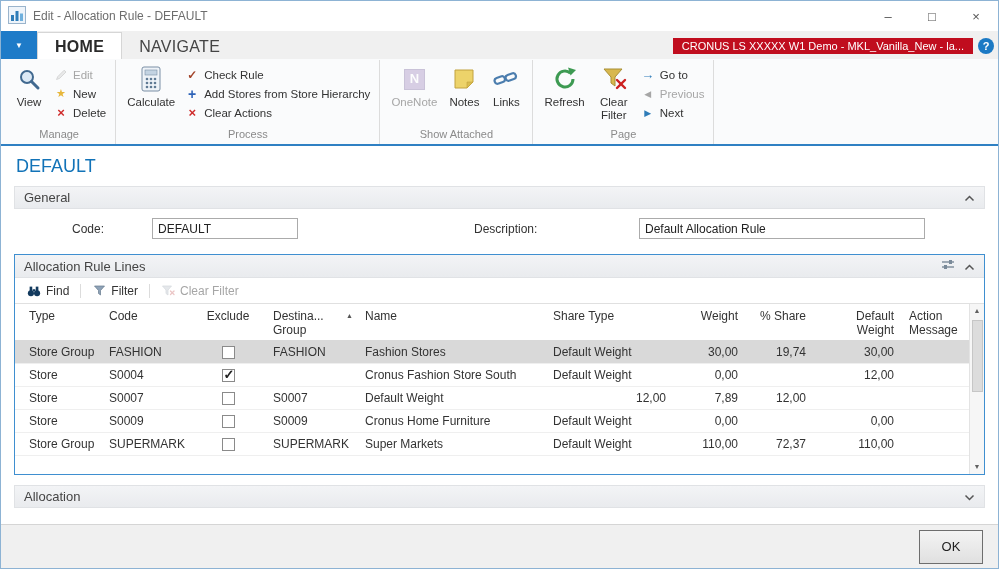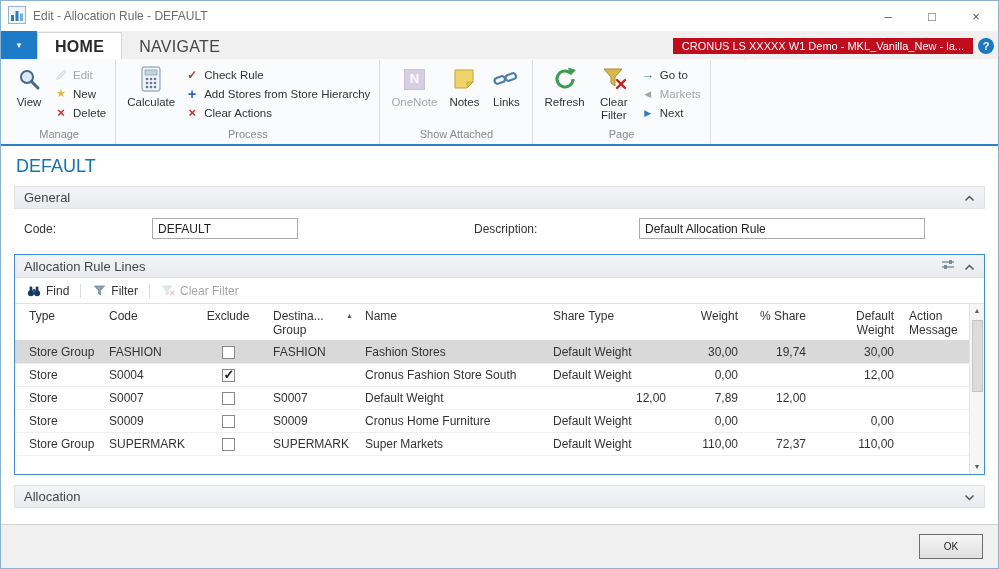--- a/index.html
+++ b/index.html
@@ -44,21 +44,21 @@
   .glyph-goto { color: #2e7cb8; font-weight: bold; font-size: 13px; }
   .onenote-box { width: 21px; height: 21px; background: #b5a3cd; border: 1px solid #9a8ab5; color: #fff; font-weight: bold; font-size: 13px; display: flex; align-items: center; justify-content: center; }
   
   .content { flex: 1 1 auto; background: #fff; padding: 0 13px; overflow: hidden; }
   .page-title { color: #1273b8; font-size: 18px; margin: 10px 0 9px 2px; font-weight: normal; }
   .fasttab-header { background: linear-gradient(#f3f4f6, #e9ebee); border: 1px solid #e0e2e5; height: 23px; display: flex; align-items: center; padding: 0 9px; color: #444; font-size: 13px; cursor: default; }
   .ft-icons { margin-left: auto; display: flex; align-items: center; gap: 9px; }
   .fields-row { display: flex; padding: 9px 4px 11px 10px; }
   .field { display: flex; align-items: center; }
   .field-code { width: 450px; }
-  .field-code label { flex: 0 0 128px; }
+  .field-code label { flex: 0 0 128px; text-align: center; }
   .field-desc label { flex: 0 0 165px; }
   .txt { height: 21px; border: 1px solid #ababab; font-family: "Liberation Sans", sans-serif; font-size: 12px; padding: 0 5px; color: #222; }
   .txt-code { width: 146px; }
   .txt-desc { width: 286px; }
   
   .lines-box { border: 1px solid #3f8fd0; margin-top: 4px; }
   .lines-box .fasttab-header { border: none; border-bottom: 1px solid #e0e2e5; }
   .grid-toolbar { height: 26px; display: flex; align-items: center; padding: 0 9px; border-bottom: 1px solid #e0e0e0; background: #fff; gap: 8px; }
   .tbtn { display: flex; align-items: center; gap: 5px; color: #333; font-size: 12px; padding: 2px 3px; cursor: default; }
   .tsep { width: 1px; height: 14px; background: #dcdcdc; }
@@ -77,21 +77,21 @@
   .cb { width: 13px; height: 13px; background: #fff; border: 1px solid #8a8a8a; position: relative; display: inline-block; }
   .cb.checked::after { content: "✓"; position: absolute; top: -3px; left: 1px; font-size: 13px; color: #222; font-weight: bold; }
   .grid-filler { height: 18px; }
   .vscroll { width: 15px; background: #f6f6f6; border-left: 1px solid #e3e3e3; display: flex; flex-direction: column; align-items: center; flex: 0 0 auto; }
   .vs-btn { height: 14px; line-height: 14px; font-size: 7px; color: #606060; width: 100%; text-align: center; }
   .vs-thumb { width: 11px; height: 72px; background: #dcdcdc; border: 1px solid #c6c6c6; margin-top: 2px; }
   .vs-spacer { flex: 1; }
   .calc-header { margin-top: 10px; }
   
   .footer { height: 44px; background: #f0f0f0; border-top: 1px solid #d5d5d5; display: flex; align-items: center; justify-content: flex-end; padding-right: 15px; flex: 0 0 auto; }
-  .ok-btn { width: 64px; height: 25px; background: linear-gradient(#f4f4f4, #e0e0e0); border: 1px solid #6e6e6e; font-family: "Liberation Sans", sans-serif; font-size: 10px; color: #222; }
+  .ok-btn { width: 64px; height: 34px; background: linear-gradient(#f4f4f4, #e0e0e0); border: 1px solid #6e6e6e; font-family: "Liberation Sans", sans-serif; font-size: 13px; color: #222; }
 </style>
 </head>
 <body>
 
 <div class="window">
 
   <div class="titlebar">
     <span class="app-icon">
       <svg width="18" height="18" viewBox="0 0 18 18">
           <rect x="0.5" y="0.5" width="17" height="17" fill="#eef4fa" stroke="#9ab4cc"></rect>
@@ -248,21 +248,21 @@
           </span>
           <span class="blabel w2">Clear Filter</span>
         </div>
         <div class="smallcol">
           <div class="smallbtn">
             <span class="sicon glyph-goto">→</span>
             <span>Go to</span>
           </div>
           <div class="smallbtn disabled">
             <span class="sicon glyph-prev">◀</span>
-            <span>Markets</span>
+            <span>Previous</span>
           </div>
           <div class="smallbtn">
             <span class="sicon glyph-next">▶</span>
             <span>Next</span>
           </div>
         </div>
       </div>
       <div class="rgroup-label">Page</div>
     </div>
 

